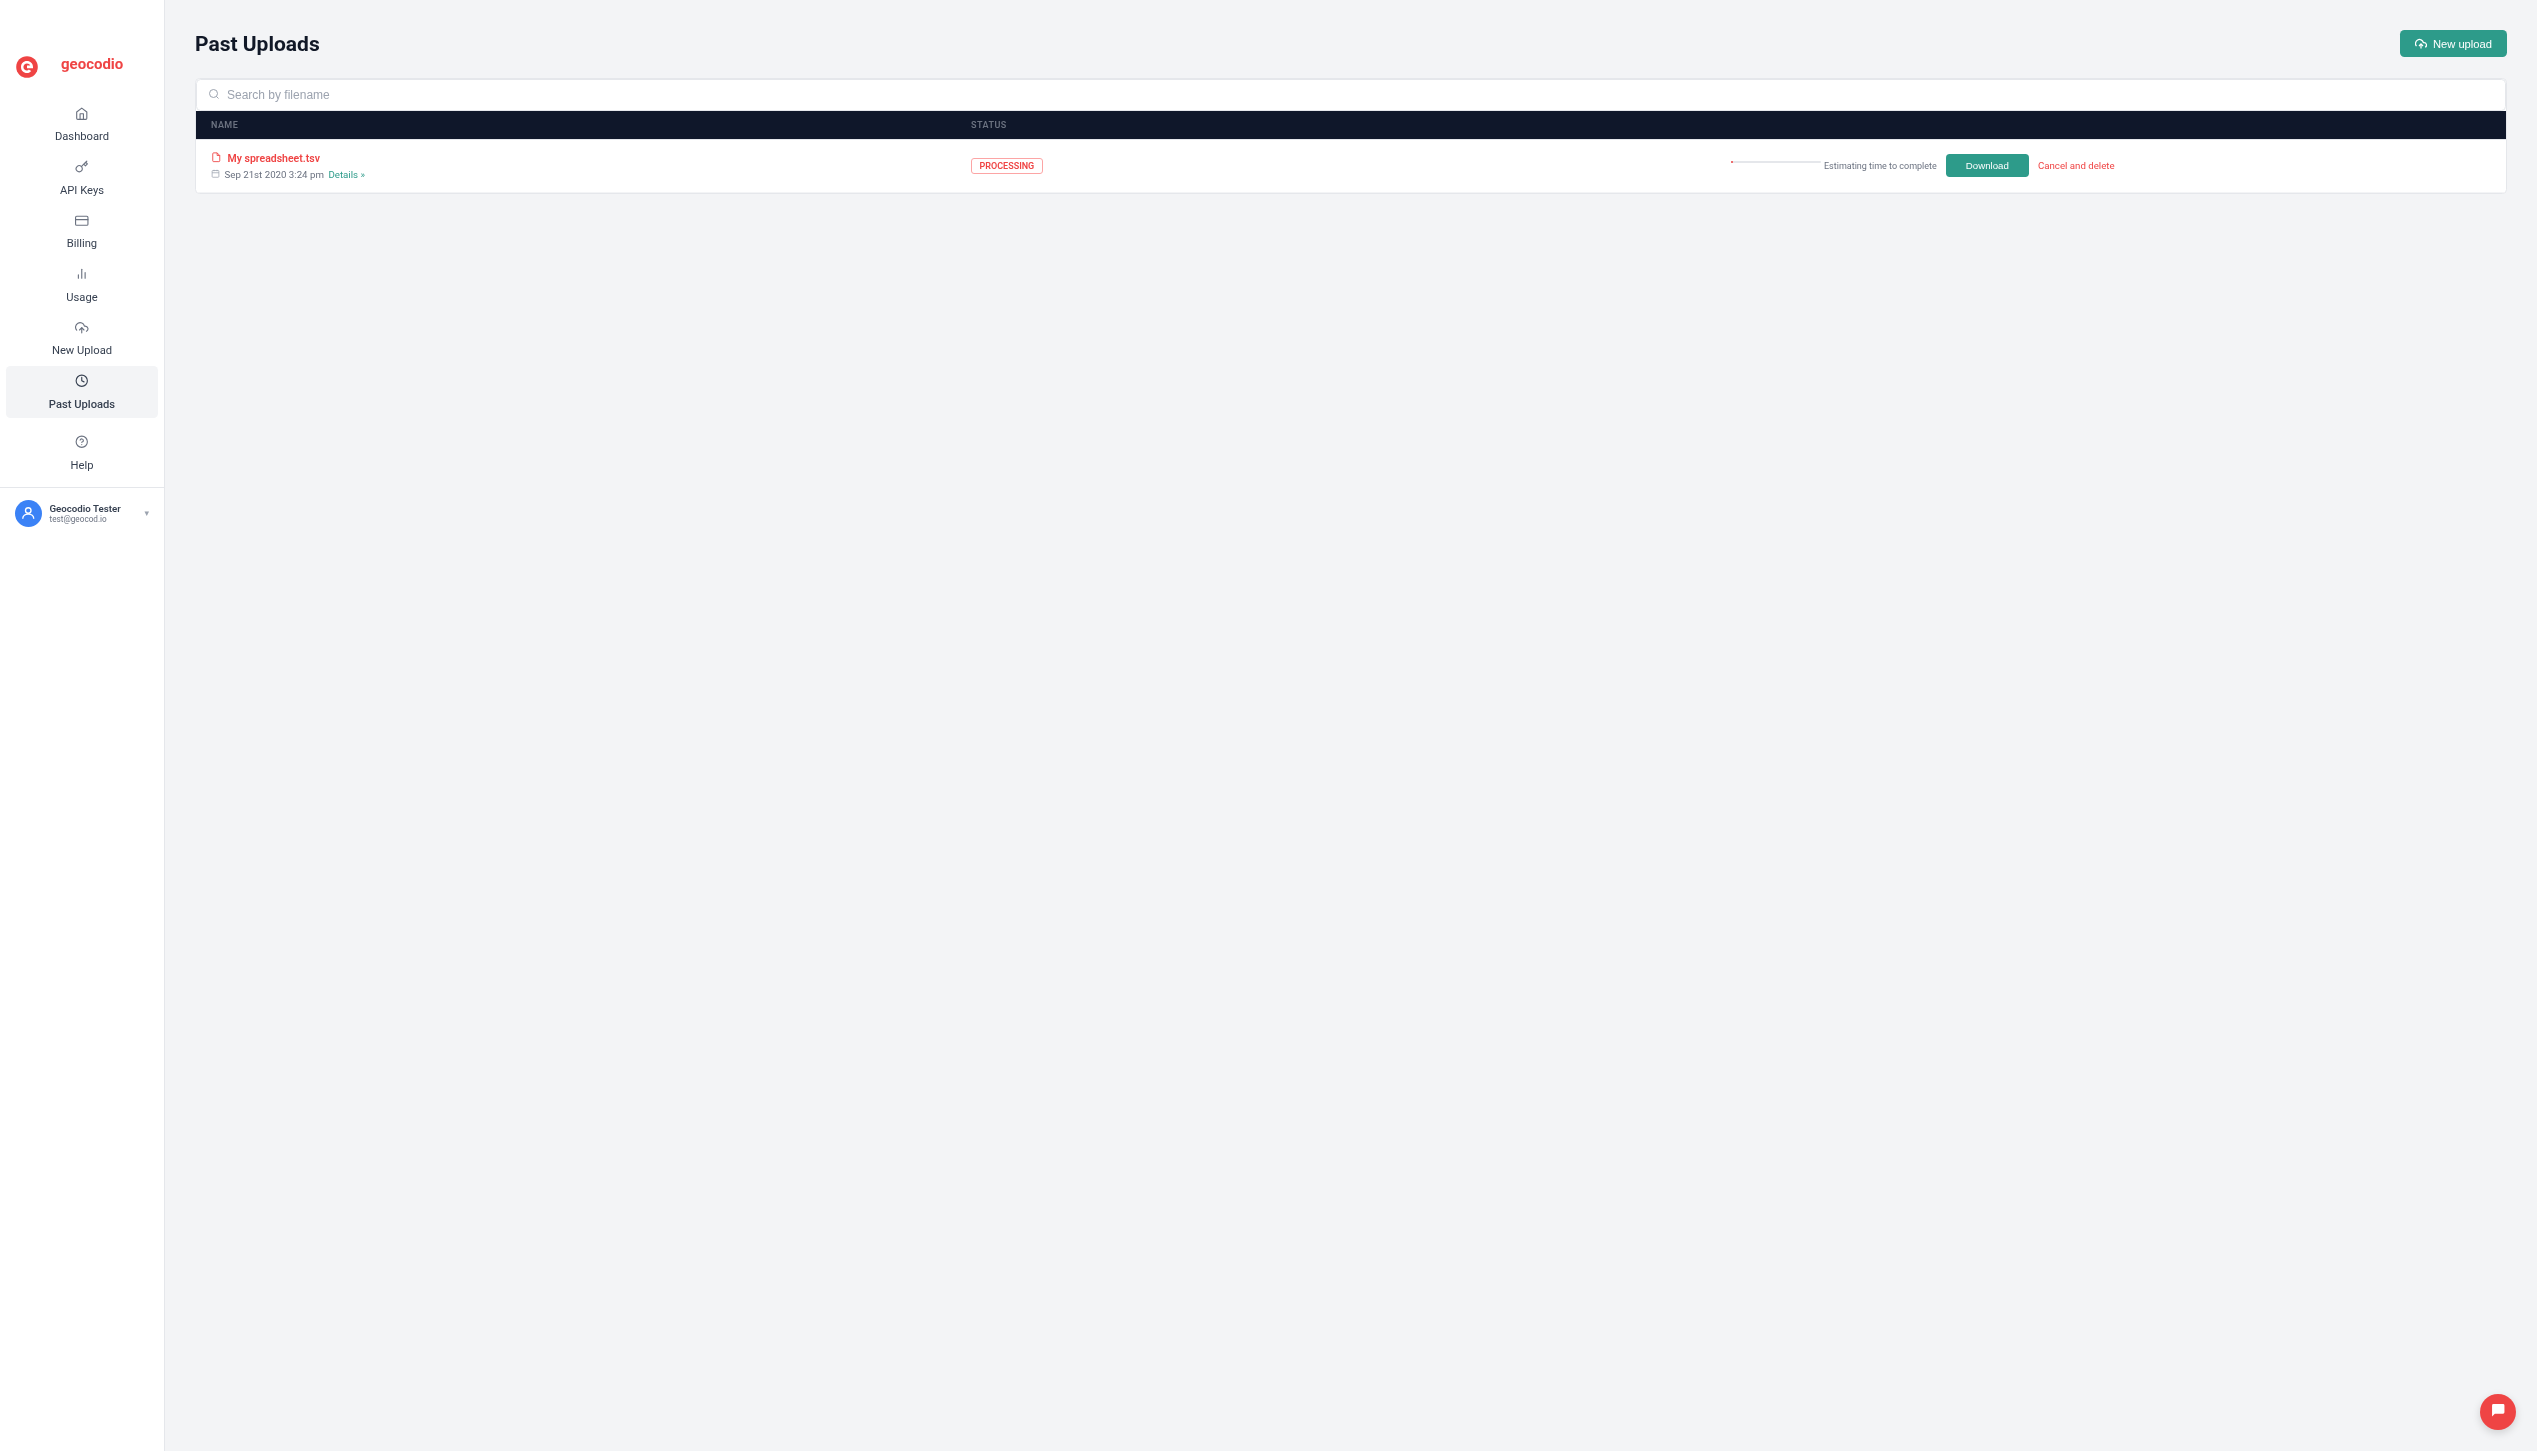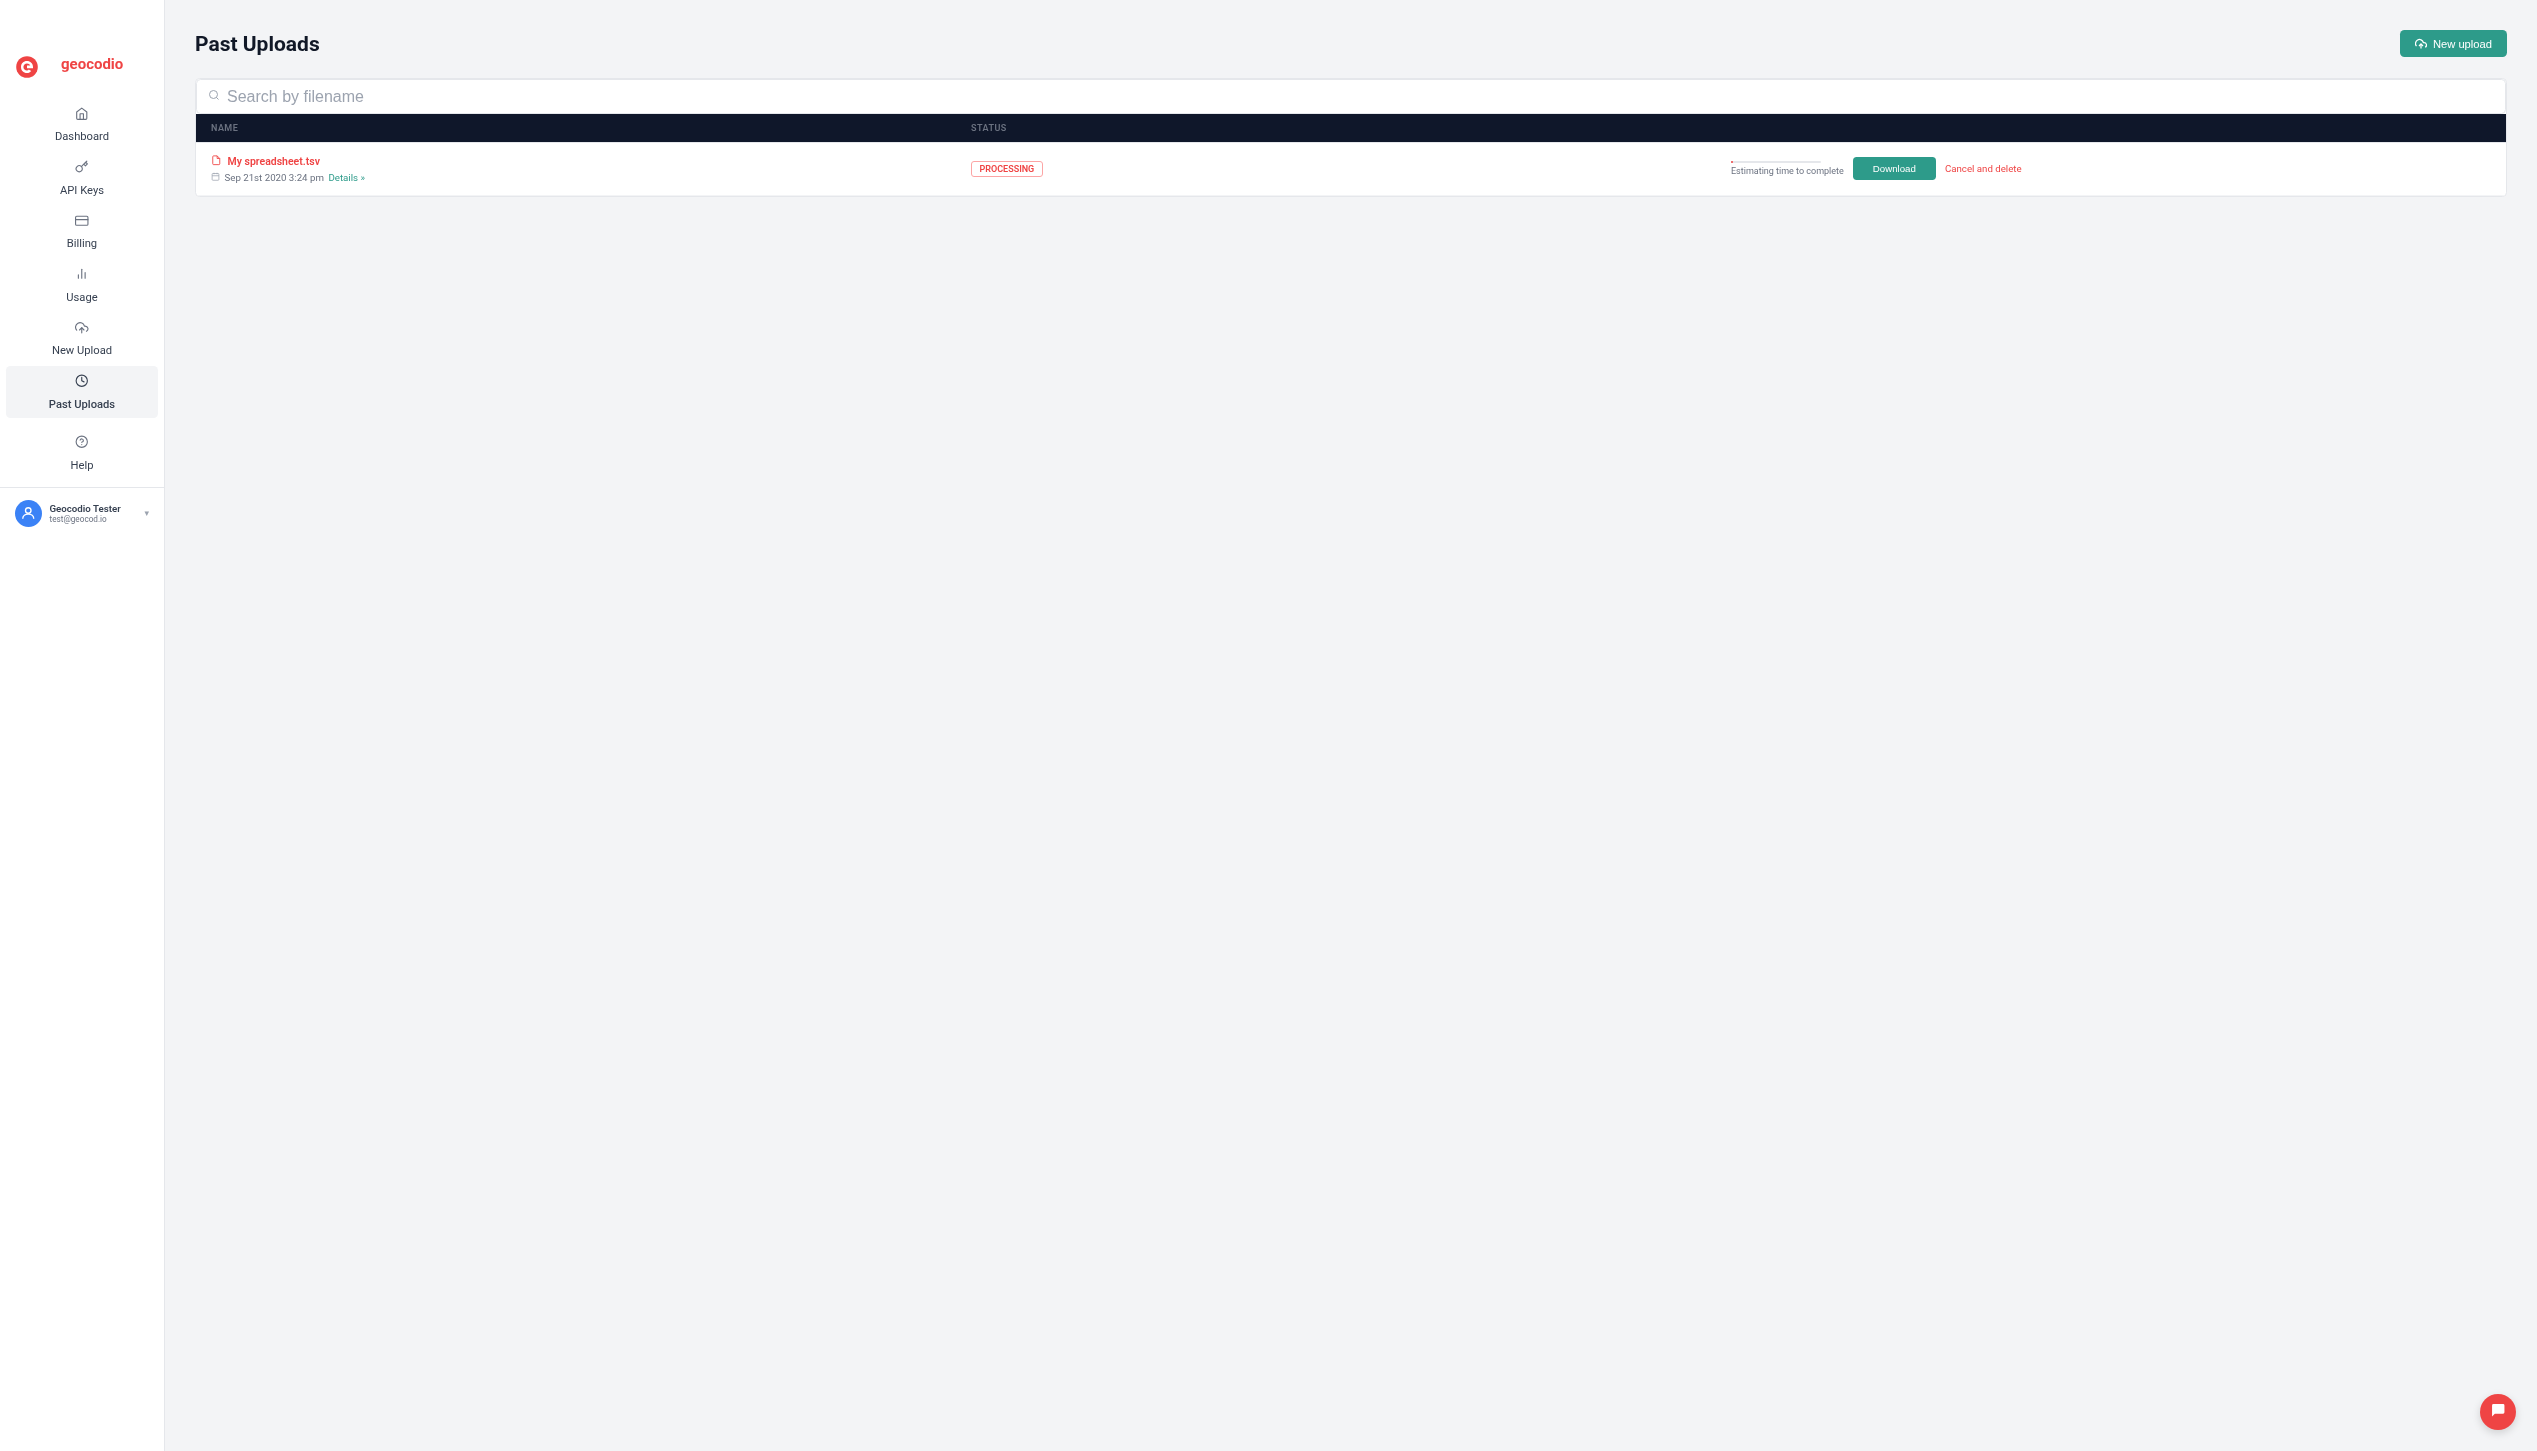--- a/index.html
+++ b/index.html
@@ -128,21 +128,21 @@
       align-items: center;
       gap: 7.5px;
       margin-bottom: 0;
     }
 
     .search-icon { color: #9ca3af; font-size: 12px; }
 
     .search-input {
       border: none;
       outline: none;
-      font-size: 16px;
+      font-size: 12px;
       color: #374151;
       flex: 1;
       background: transparent;
     }
 
     .search-input::placeholder { color: #9ca3af; }
 
     
     .table-wrapper {
       background: white;
@@ -216,21 +216,21 @@
     }
 
     .row-actions {
       display: flex;
       align-items: center;
       gap: 9px;
     }
 
     .progress-bar-area {
       display: flex;
-      flex-direction: column;
+      flex-direction: row;
       gap: 3px;
     }
 
     .progress-line {
       height: 2.2px;
       background: #e5e7eb;
       border-radius: 1.5px;
       width: 90px;
       position: relative;
     }

